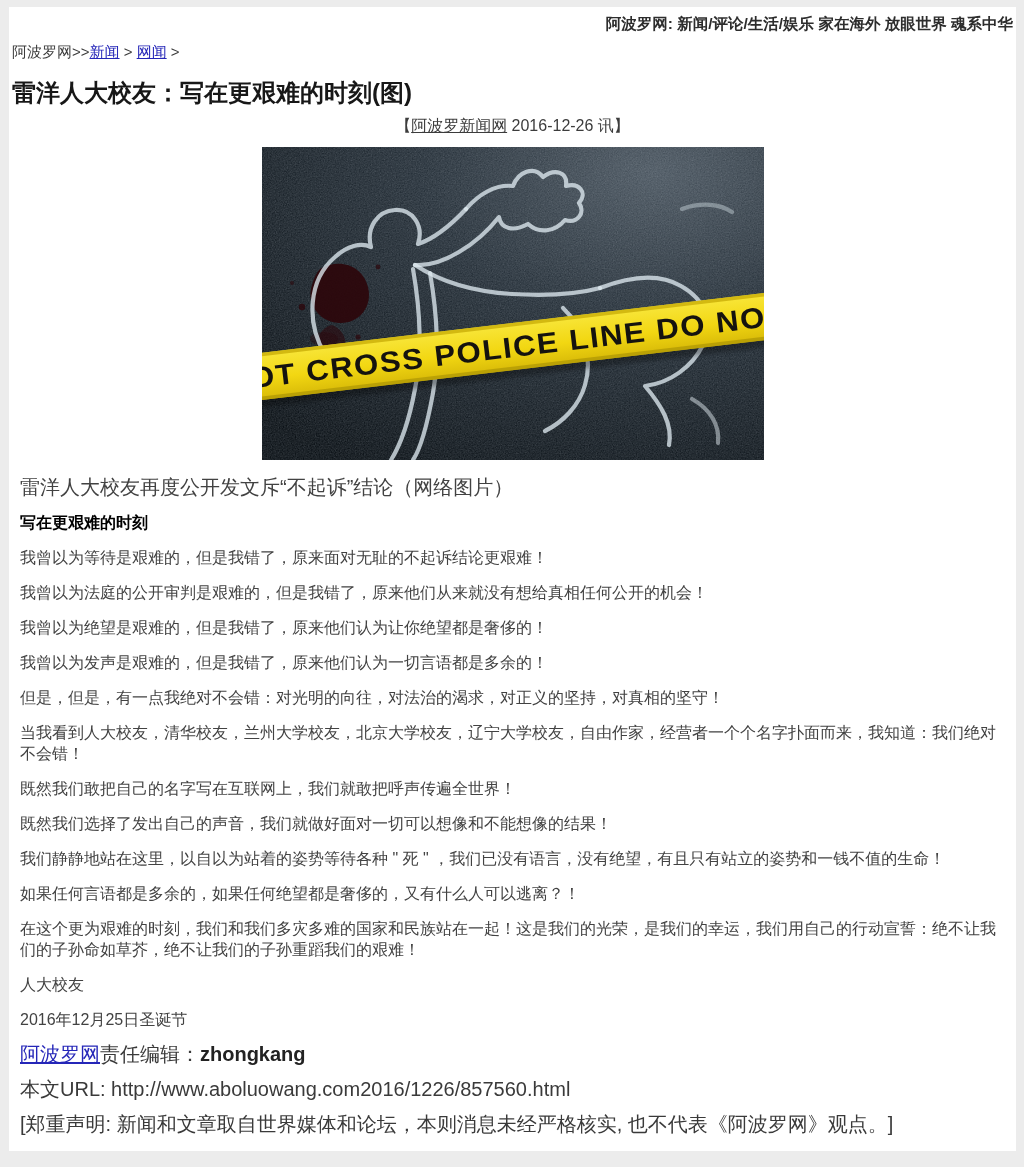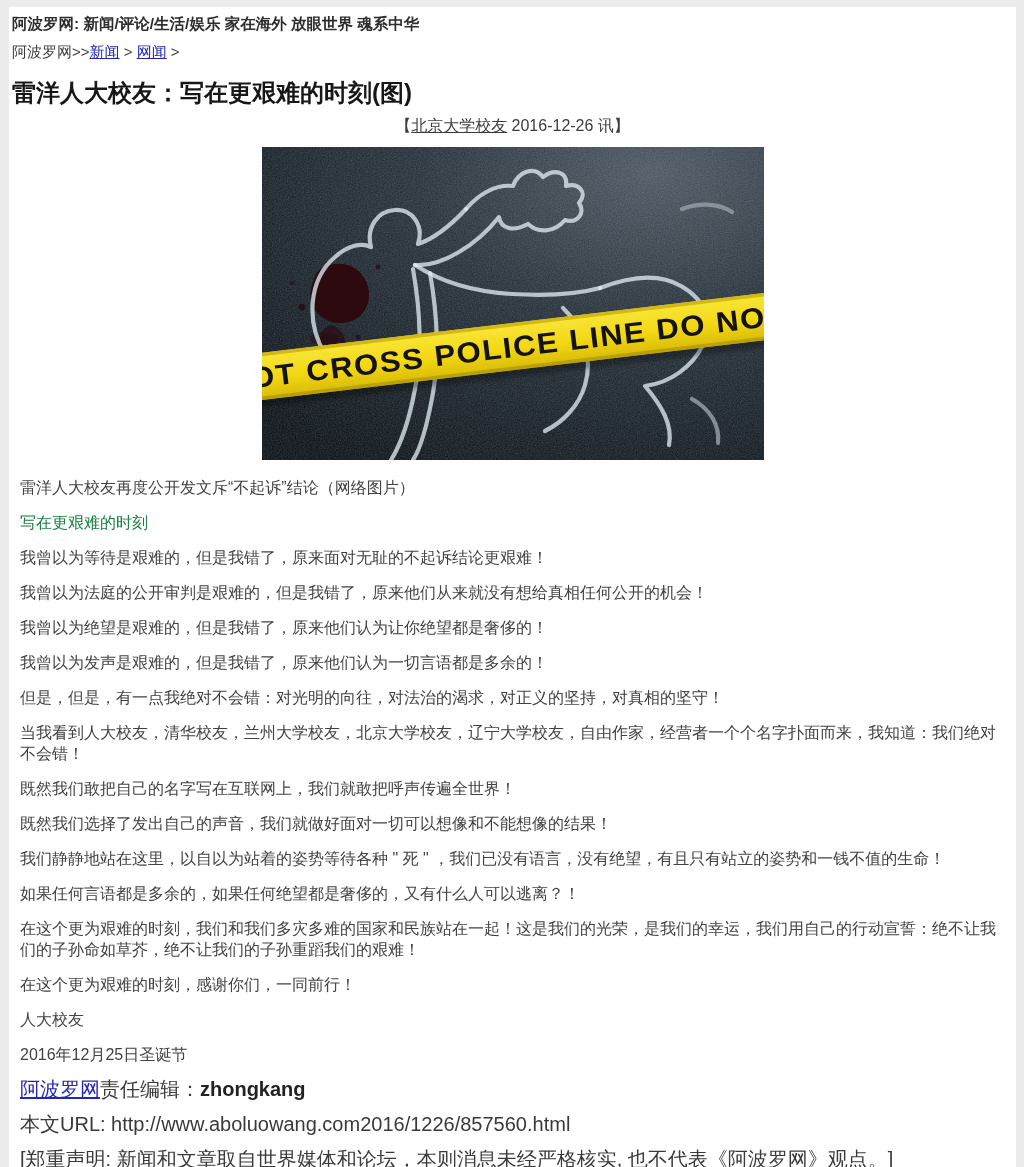--- a/index.html
+++ b/index.html
@@ -10,21 +10,21 @@
   }
   .page{
     position:relative;
     margin:7px 8px 11px 9px;
     background:#ffffff;
     padding:4px 3px 2px 3px;
     min-height:1138px;
     box-sizing:border-box;
   }
   .top-header{
-    text-align:left;
+    text-align:right;
     font-weight:bold;
     font-size:15.5px;
     color:#2d2d2d;
     margin:3px 0 0 0;
     line-height:20px;
   }
   .breadcrumb{
     font-size:15px;
     color:#3c3c3c;
     margin:8px 0 0 0;
@@ -46,44 +46,44 @@
     margin:7px 0 0 0;
     line-height:22px;
   }
   a.src-link{color:#3c3c3c;text-decoration:underline;cursor:pointer;}
   .figure-wrap{
     width:502px;
     margin:10px auto 0 auto;
   }
   .figure-wrap svg{display:block;}
   .caption{
-    font-size:16px;
+    font-size:20px;
     color:#424242;
     margin:17px 0 8px 8px;
     line-height:21px;
   }
   .article-body{margin:0 8px;color:#424242;font-size:16px;line-height:21px;}
   .article-body p{margin:14px 0;}
-  .section-heading{font-weight:normal;color:#15803d;}
+  .section-heading{font-weight:bold;color:#000000;}
   .footer-line{margin:14px 0;font-size:20px;line-height:21px;color:#3a3a3a;}
   .footer-line b{color:#222;}
   .disclaimer{margin:14px 0 4px 0;}
 </style>
 </head>
 <body>
 
 <div class="page">
 
   <div class="top-header">阿波罗网: 新闻/评论/生活/娱乐 家在海外 放眼世界 魂系中华</div>
 
   <div class="breadcrumb"><span>阿波罗网&gt;&gt;</span><a class="blue-link">新闻</a><span> &gt; </span><a class="blue-link">网闻</a><span> &gt; </span></div>
 
   <h1 class="article-title">雷洋人大校友：写在更艰难的时刻(图)</h1>
 
-  <div class="byline"><span>【</span><a class="src-link">北京大学校友</a><span> 2016-12-26 讯】</span></div>
+  <div class="byline"><span>【</span><a class="src-link">阿波罗新闻网</a><span> 2016-12-26 讯】</span></div>
 
   <div class="figure-wrap">
     <svg width="502" height="313" viewBox="0 0 502 313" xmlns="http://www.w3.org/2000/svg">
       <defs>
         <radialGradient id="asp" cx="78%" cy="8%" r="110%">
           <stop offset="0%" stop-color="#4d5862"></stop>
           <stop offset="42%" stop-color="#27313a"></stop>
           <stop offset="100%" stop-color="#0c1217"></stop>
         </radialGradient>
         <filter id="grain" x="0%" y="0%" width="100%" height="100%">
@@ -148,21 +148,20 @@
     <p>我曾以为法庭的公开审判是艰难的，但是我错了，原来他们从来就没有想给真相任何公开的机会！</p>
     <p>我曾以为绝望是艰难的，但是我错了，原来他们认为让你绝望都是奢侈的！</p>
     <p>我曾以为发声是艰难的，但是我错了，原来他们认为一切言语都是多余的！</p>
     <p>但是，但是，有一点我绝对不会错：对光明的向往，对法治的渴求，对正义的坚持，对真相的坚守！</p>
     <p>当我看到人大校友，清华校友，兰州大学校友，北京大学校友，辽宁大学校友，自由作家，经营者一个个名字扑面而来，我知道：我们绝对不会错！</p>
     <p>既然我们敢把自己的名字写在互联网上，我们就敢把呼声传遍全世界！</p>
     <p>既然我们选择了发出自己的声音，我们就做好面对一切可以想像和不能想像的结果！</p>
     <p>我们静静地站在这里，以自以为站着的姿势等待各种 " 死 " ，我们已没有语言，没有绝望，有且只有站立的姿势和一钱不值的生命！</p>
     <p>如果任何言语都是多余的，如果任何绝望都是奢侈的，又有什么人可以逃离？！</p>
     <p>在这个更为艰难的时刻，我们和我们多灾多难的国家和民族站在一起！这是我们的光荣，是我们的幸运，我们用自己的行动宣誓：绝不让我们的子孙命如草芥，绝不让我们的子孙重蹈我们的艰难！</p>
-    <p>在这个更为艰难的时刻，感谢你们，一同前行！</p>
     <p>人大校友</p>
     <p>2016年12月25日圣诞节</p>
 
     <p class="footer-line"><a class="blue-link">阿波罗网</a><span>责任编辑：</span><b>zhongkang</b></p>
 
     <p class="footer-line">本文URL: http://www.aboluowang.com2016/1226/857560.html</p>
 
     <p class="footer-line disclaimer">[郑重声明: 新闻和文章取自世界媒体和论坛，本则消息未经严格核实, 也不代表《阿波罗网》观点。]</p>
   </div>
 

